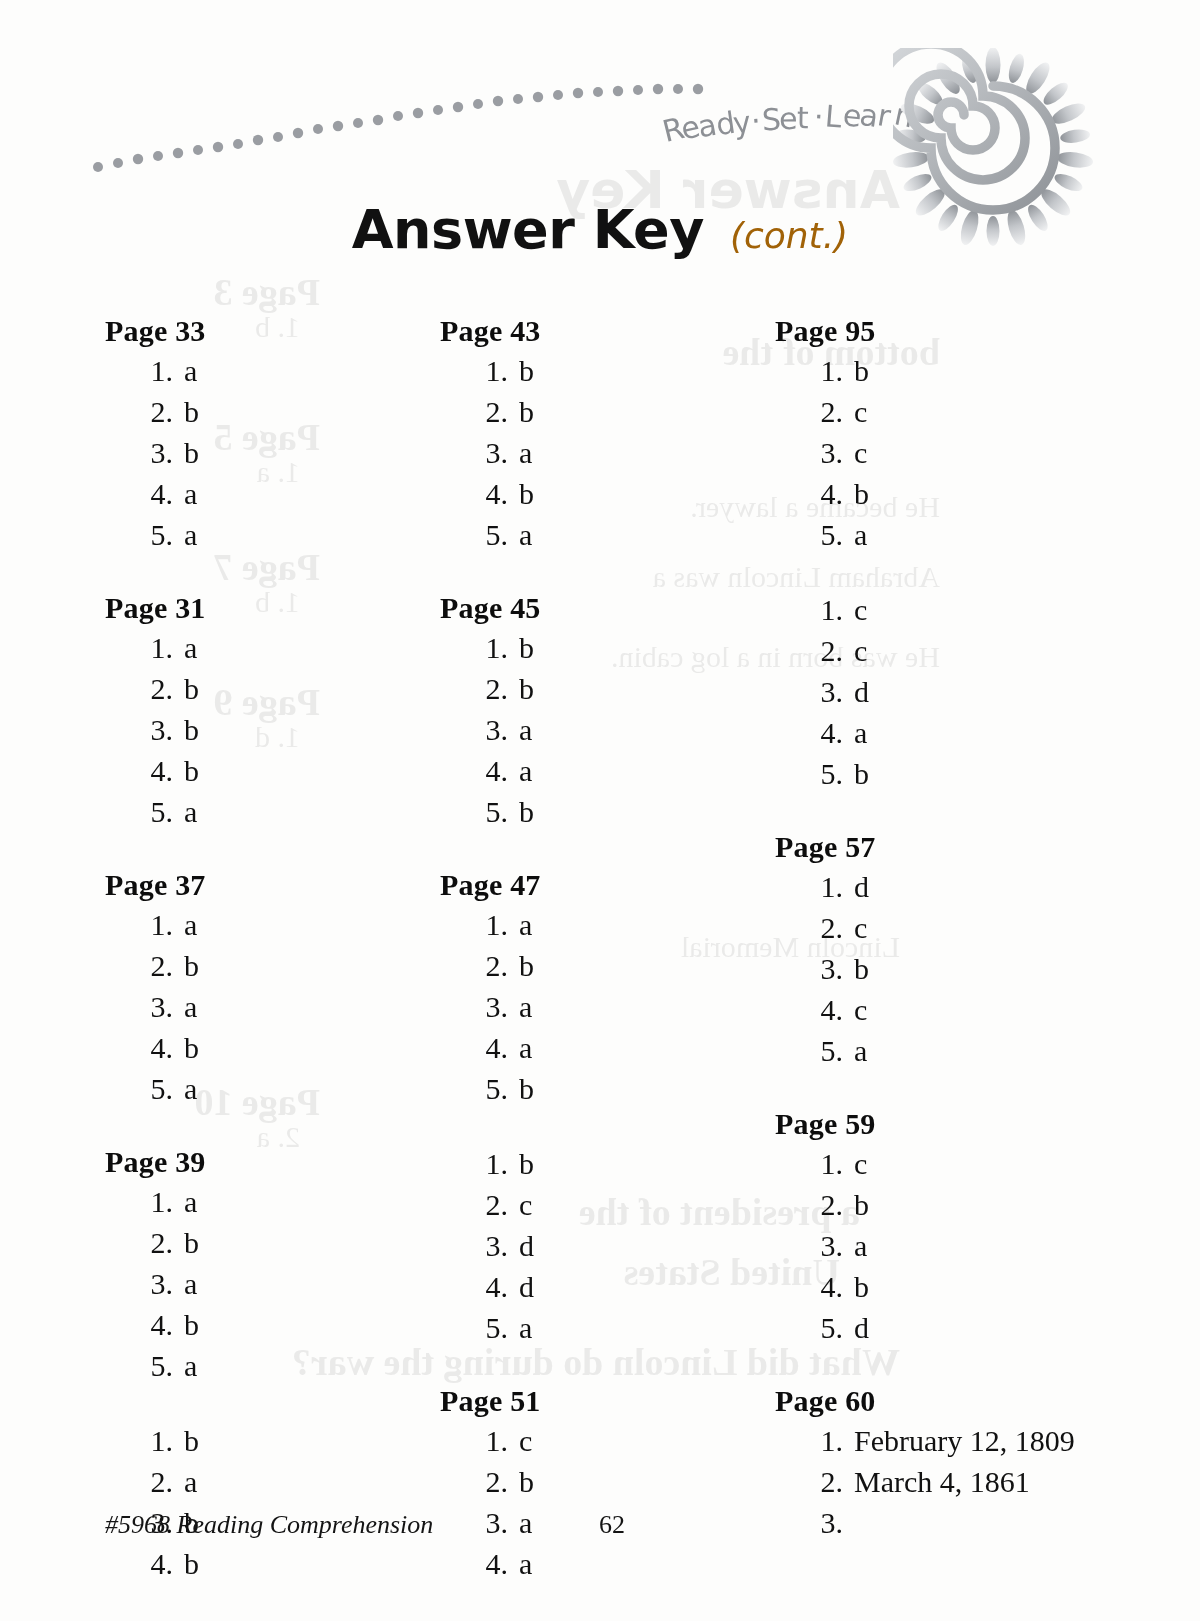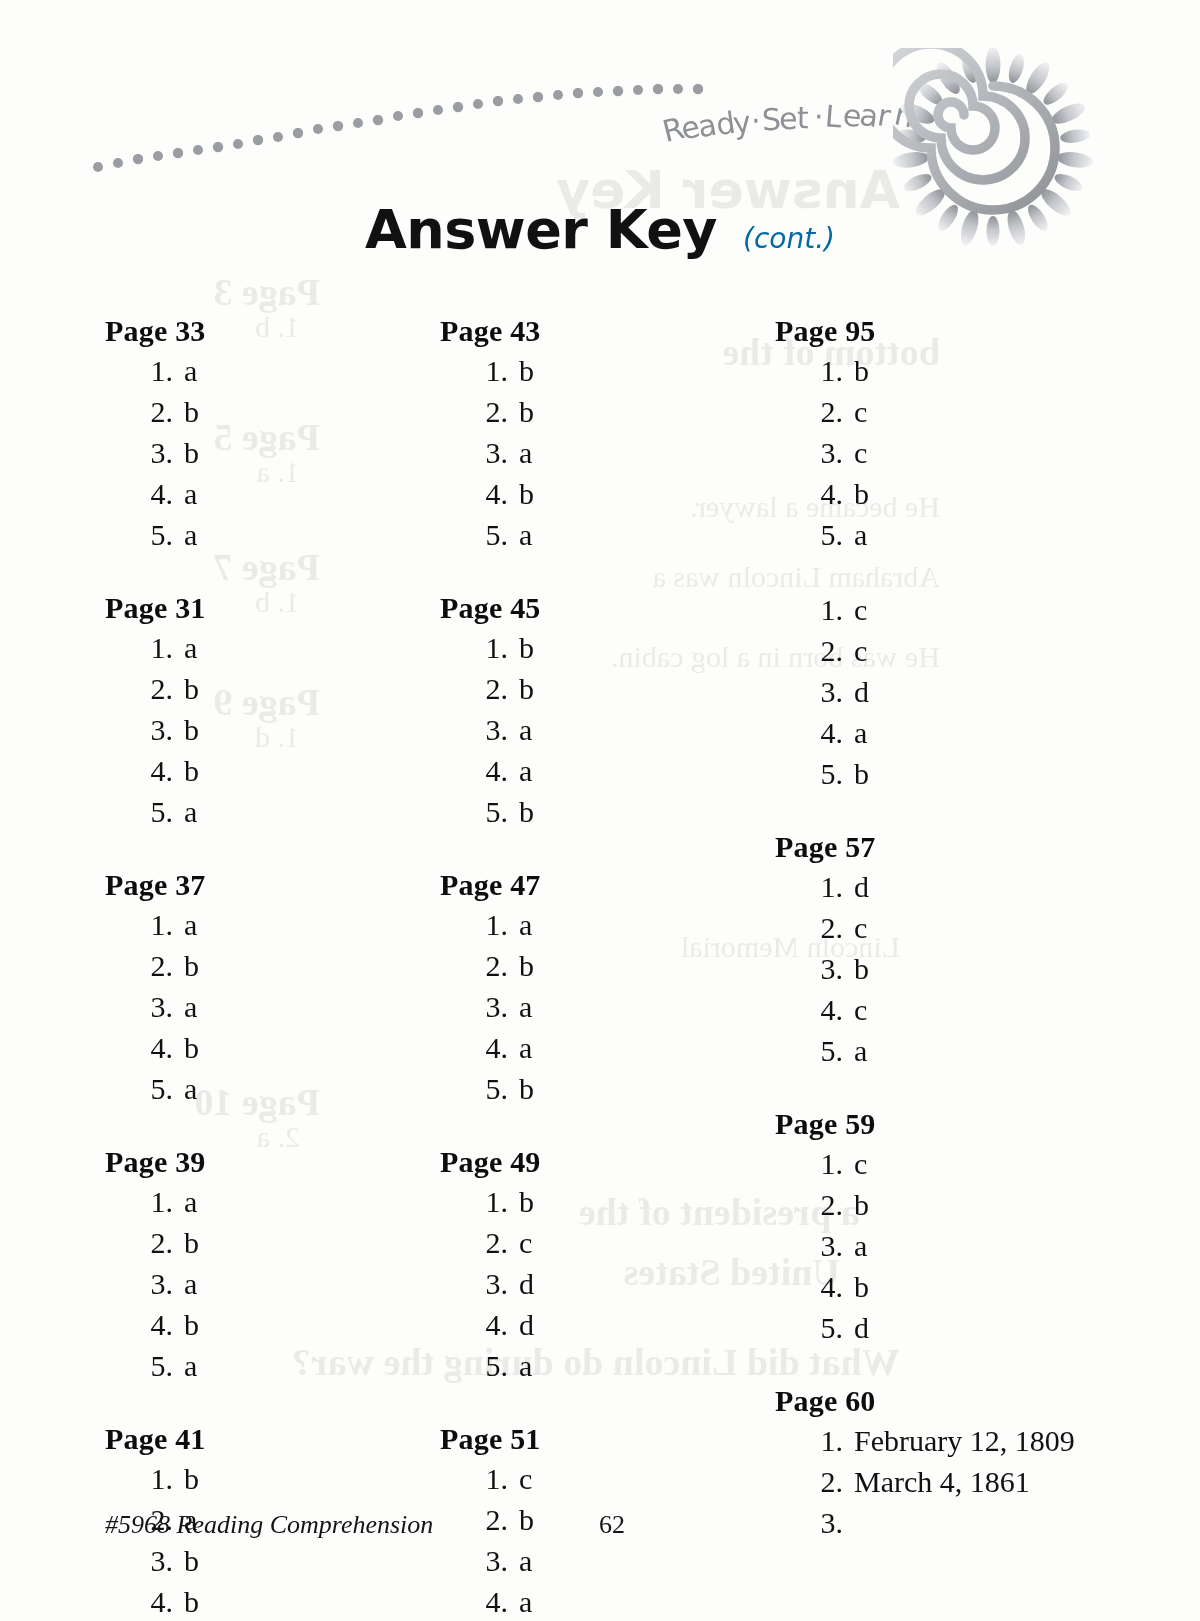--- a/index.html
+++ b/index.html
@@ -85,23 +85,23 @@
   }
   .title .main {
     font-family: "DejaVu Sans", sans-serif;
     font-size: 54px;
     font-weight: bold;
     letter-spacing: -0.5px;
     color: #111;
   }
   .title .cont {
     font-family: "DejaVu Sans", sans-serif;
-    font-size: 28px;
+    font-size: 36px;
     font-style: italic;
-    color: #0369a1;
+    color: #a16207;
     margin-left: 26px;
   }
 
   
   .columns {
     position: absolute;
     left: 0;
     top: 312px;
     width: 1200px;
     height: 1120px;
@@ -395,21 +395,20 @@
               <span class="ans-num">4.</span>
               <span class="ans-val">b</span>
             </li>
             <li class="ans-row">
               <span class="ans-num">5.</span>
               <span class="ans-val">a</span>
             </li>
           </ul>
         </div>
         <div class="group">
-          <div class="group-title">Page 41</div>
           <ul class="ans-list">
             <li class="ans-row">
               <span class="ans-num">1.</span>
               <span class="ans-val">b</span>
             </li>
             <li class="ans-row">
               <span class="ans-num">2.</span>
               <span class="ans-val">a</span>
             </li>
             <li class="ans-row">
@@ -493,21 +492,20 @@
               <span class="ans-num">4.</span>
               <span class="ans-val">a</span>
             </li>
             <li class="ans-row">
               <span class="ans-num">5.</span>
               <span class="ans-val">b</span>
             </li>
           </ul>
         </div>
         <div class="group">
-          <div class="group-title">Page 49</div>
           <ul class="ans-list">
             <li class="ans-row">
               <span class="ans-num">1.</span>
               <span class="ans-val">b</span>
             </li>
             <li class="ans-row">
               <span class="ans-num">2.</span>
               <span class="ans-val">c</span>
             </li>
             <li class="ans-row">

